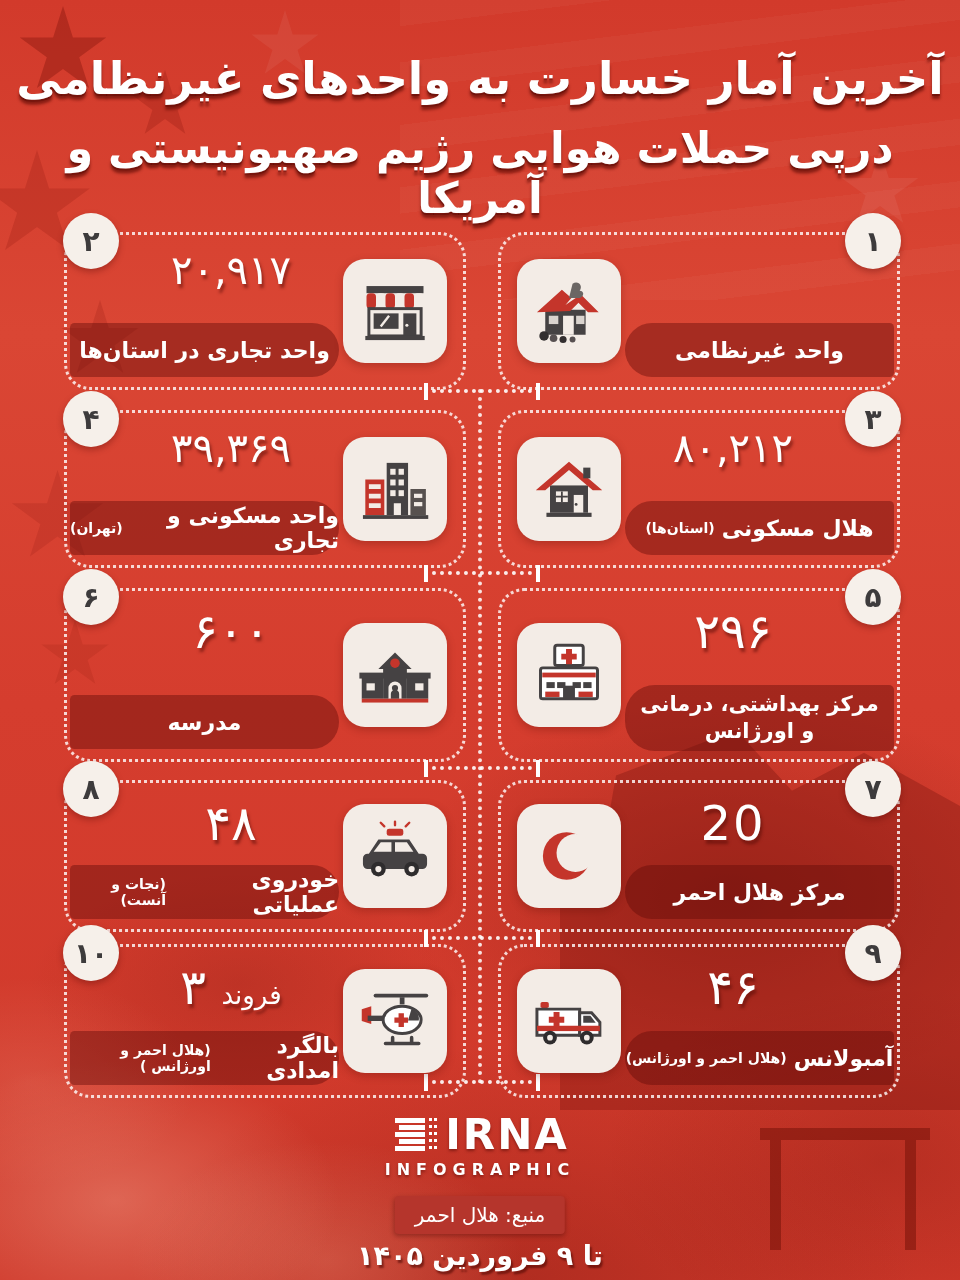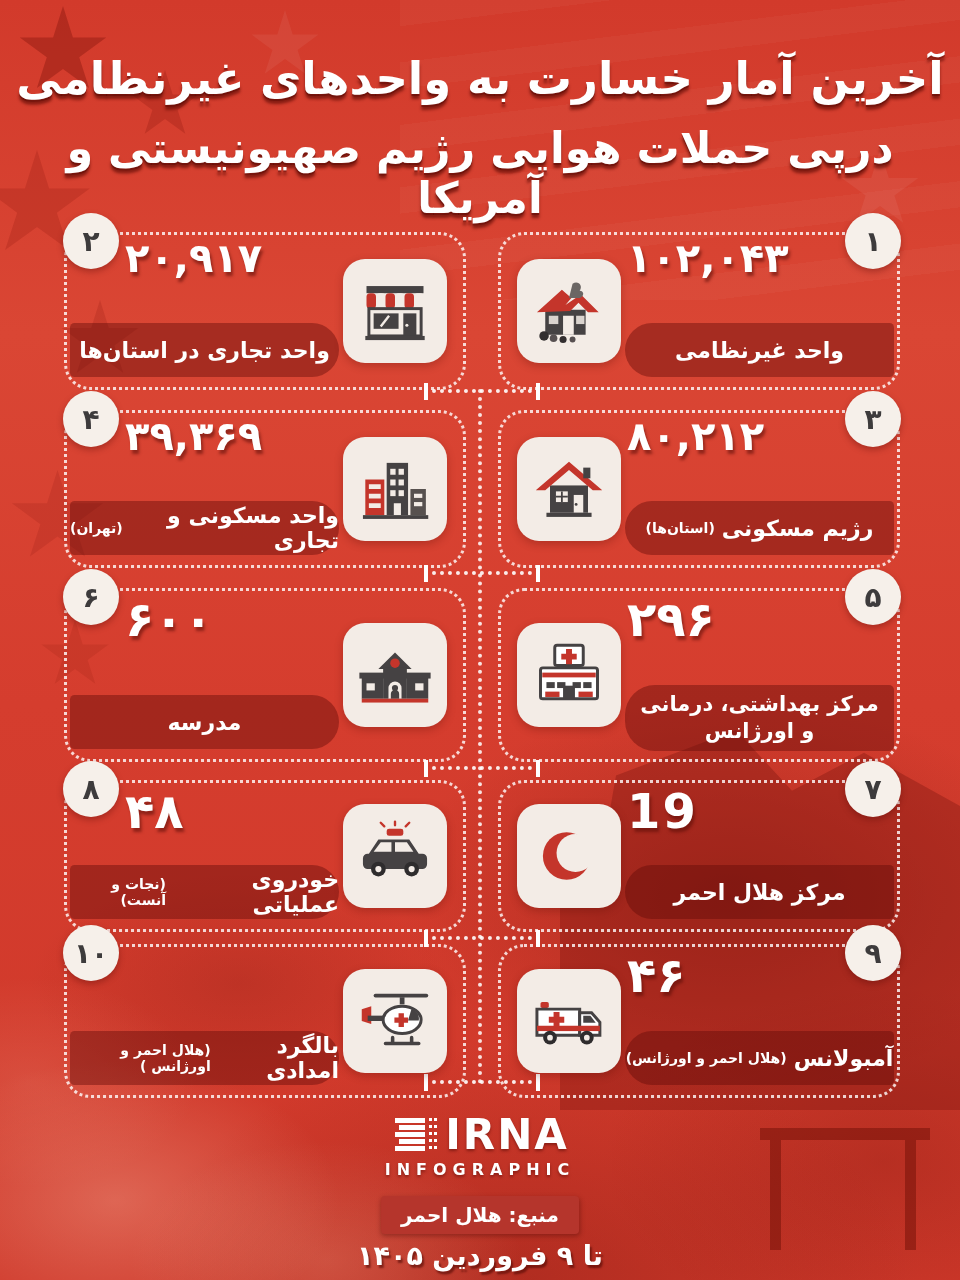--- a/index.html
+++ b/index.html
@@ -52,42 +52,42 @@
   .badge{position:absolute;top:-22px;width:56px;height:56px;border-radius:50%;
     background:#f6f0ea;display:flex;align-items:center;justify-content:center;
     font-size:28px;font-weight:bold;color:#3d3b3c;box-shadow:0 3px 6px rgba(80,10,5,.35);z-index:4;}
   .card.r .badge{right:-4px;}
   .card.l .badge{left:-4px;}
   .tile{position:absolute;top:50%;transform:translateY(-50%);width:104px;height:104px;
     background:#f3ece6;border-radius:22px;display:flex;align-items:center;justify-content:center;
     box-shadow:0 3px 8px rgba(90,12,6,.3);z-index:3;}
   .card.r .tile{left:16px;}
   .card.l .tile{right:16px;}
-  .num{position:absolute;top:0;color:#fff;font-weight:bold;
+  .num{position:absolute;top:12px;text-align:center;color:#fff;font-weight:normal;
     text-shadow:2px 4px 3px rgba(90,12,8,.55);direction:ltr;unicode-bidi:isolate;white-space:nowrap;z-index:3;}
   .num.long{font-size:40px;letter-spacing:1px;}
   .num.short{font-size:48px;letter-spacing:2px;}
   .card.r .num{left:126px;right:58px;}
   .card.l .num{right:126px;left:58px;}
   .num .suffix{font-size:26px;letter-spacing:0;}
   .band{position:absolute;bottom:10px;height:54px;background:rgba(96,10,8,.42);
     display:flex;align-items:center;justify-content:center;gap:7px;
     color:#fff;font-weight:bold;font-size:22px;z-index:2;}
   .card.r .band{right:3px;left:124px;border-radius:30px 5px 5px 30px;}
   .card.l .band{left:3px;right:124px;border-radius:5px 30px 30px 5px;}
   .band .small{font-size:14px;}
   .band.two{flex-direction:column;gap:1px;height:66px;bottom:8px;font-size:21px;line-height:1.2;align-items:center;}
 
   
   .brand{position:absolute;top:1110px;left:4px;right:0;display:flex;justify-content:center;align-items:center;gap:4px;direction:ltr;z-index:3;}
   .brand-name{font-size:42px;font-weight:bold;color:#fff;letter-spacing:2px;text-shadow:0 2px 3px rgba(80,8,4,.5);}
   .brand-sub{position:absolute;top:1160px;left:0;right:0;text-align:center;color:#fff;font-weight:bold;
     font-size:16px;letter-spacing:6px;direction:ltr;z-index:3;text-shadow:0 2px 3px rgba(80,8,4,.5);}
   .source{position:absolute;top:1196px;left:50%;transform:translateX(-50%);
-    background:#b5352c;color:#fff;font-weight:bold;font-size:20px;
+    background:#b5352c;color:#fff;font-weight:normal;font-size:20px;
     padding:7px 20px;border-radius:4px;white-space:nowrap;z-index:3;box-shadow:0 2px 5px rgba(70,8,4,.4);}
   .date{position:absolute;top:1240px;left:0;right:0;text-align:center;color:#fff;font-weight:bold;
     font-size:27px;text-shadow:2px 3px 2px rgba(80,8,4,.6);z-index:3;}
 </style>
 </head>
 <body>
 
 <div class="poster">
 
   <div class="bg-layer">
@@ -126,21 +126,20 @@
         <rect x="15" y="36" width="8" height="7" fill="#f3ece6" opacity=".85"></rect>
         <rect x="38" y="36" width="7" height="7" fill="#f3ece6" opacity=".85"></rect>
         <path d="M5 33 L26 14 L34 21 L29 27 L42 18 L57 33 L48 33 L40 25 L33 32 Z" fill="#c4352b"></path>
         <path d="M35 9 c5 -3 9 2 6 6 c4 0 4 5 0 6 l-9 0 z" fill="#6b6664"></path>
         <circle cx="11" cy="53" r="4" fill="#332f30"></circle>
           <circle cx="19" cy="55" r="3.2" fill="#575051"></circle>
         <circle cx="27" cy="56" r="3" fill="#332f30"></circle>
           <circle cx="35" cy="56" r="2.5" fill="#575051"></circle>
       </svg>
     </div>
-    <div class="num long">۱۰۲,۰۴۳</div>
     <div class="band">
       <span>واحد غیرنظامی</span>
     </div>
   </div>
 
   <div class="card l" style="top:232px;height:152px;">
     <div class="badge">۲</div>
     <div class="tile">
       <svg width="76" height="76" viewBox="0 0 64 64">
         <rect x="8" y="11" width="48" height="6" fill="#454243"></rect>
@@ -173,21 +172,21 @@
         <rect x="44" y="14" width="6" height="9" fill="#454243"></rect>
         <rect x="21" y="34" width="10" height="9" fill="#f3ece6"></rect>
         <path d="M21 38.5 h10 M26 34 v9" stroke="#454243" stroke-width="1.5"></path>
         <rect x="36" y="37" width="8" height="15" fill="#f3ece6"></rect>
         <circle cx="38" cy="45" r="1.2" fill="#454243"></circle>
         <rect x="13" y="52" width="38" height="3.5" fill="#454243"></rect>
       </svg>
     </div>
     <div class="num long">۸۰,۲۱۲</div>
     <div class="band">
-      <span>رژیم مسکونی</span>
+      <span>هلال مسکونی</span>
       <span class="small">(استان‌ها)</span>
     </div>
   </div>
 
   <div class="card l" style="top:410px;height:152px;">
     <div class="badge">۴</div>
     <div class="tile">
       <svg width="76" height="76" viewBox="0 0 64 64">
         <rect x="7" y="24" width="16" height="30" fill="#c4352b"></rect>
         <rect x="10" y="28" width="10" height="4" fill="#f3ece6"></rect>
@@ -264,21 +263,21 @@
   </div>
 
   <div class="card r" style="top:780px;height:146px;">
     <div class="badge">۷</div>
     <div class="tile">
       <svg width="76" height="76" viewBox="0 0 64 64">
         <circle cx="30" cy="32" r="20" fill="#c4352b"></circle>
         <circle cx="37.5" cy="29.5" r="16" fill="#f3ece6"></circle>
       </svg>
     </div>
-    <div class="num short">19</div>
+    <div class="num short">20</div>
     <div class="band">
       <span>مرکز هلال احمر</span>
     </div>
   </div>
 
   <div class="card l" style="top:780px;height:146px;">
     <div class="badge">۸</div>
     <div class="tile">
       <svg width="76" height="76" viewBox="0 0 64 64">
         <rect x="25" y="9" width="14" height="6" rx="2" fill="#c4352b"></rect>
@@ -328,20 +327,24 @@
       <svg width="76" height="76" viewBox="0 0 64 64">
         <rect x="14" y="9" width="46" height="3.2" rx="1.6" fill="#454243"></rect>
         <rect x="36" y="12" width="4" height="6" fill="#454243"></rect>
         <path d="M4 22 l8 -2.5 v15 l-8 -2.5 z" fill="#c4352b"></path>
         <rect x="9" y="27.5" width="17" height="4.5" fill="#454243"></rect>
         <ellipse cx="38" cy="31" rx="16" ry="11.5" fill="#fff" stroke="#454243" stroke-width="2.5"></ellipse>
         <path d="M46 21.5 q7 3.5 6 10 l-9 0 z" fill="#454243"></path>
         <path d="M35 25.5 h4.5 v3.5 h3.5 v4.5 h-3.5 v3.5 h-4.5 v-3.5 h-3.5 v-4.5 h3.5 z" fill="#c4352b"></path>
         <path d="M30 46 v4 M46 46 v4 M24 51 h28" stroke="#454243" stroke-width="3" stroke-linecap="round"></path>
       </svg>
+    </div>
+    <div class="num short">
+      <span>۳</span>
+      <span class="suffix">فروند</span>
     </div>
     <div class="band">
       <span>بالگرد امدادی</span>
       <span class="small">(هلال احمر و اورژانس )</span>
     </div>
   </div>
 
   <div class="brand">
     <svg width="46" height="36" viewBox="0 0 46 36">
       <g fill="#fff">

